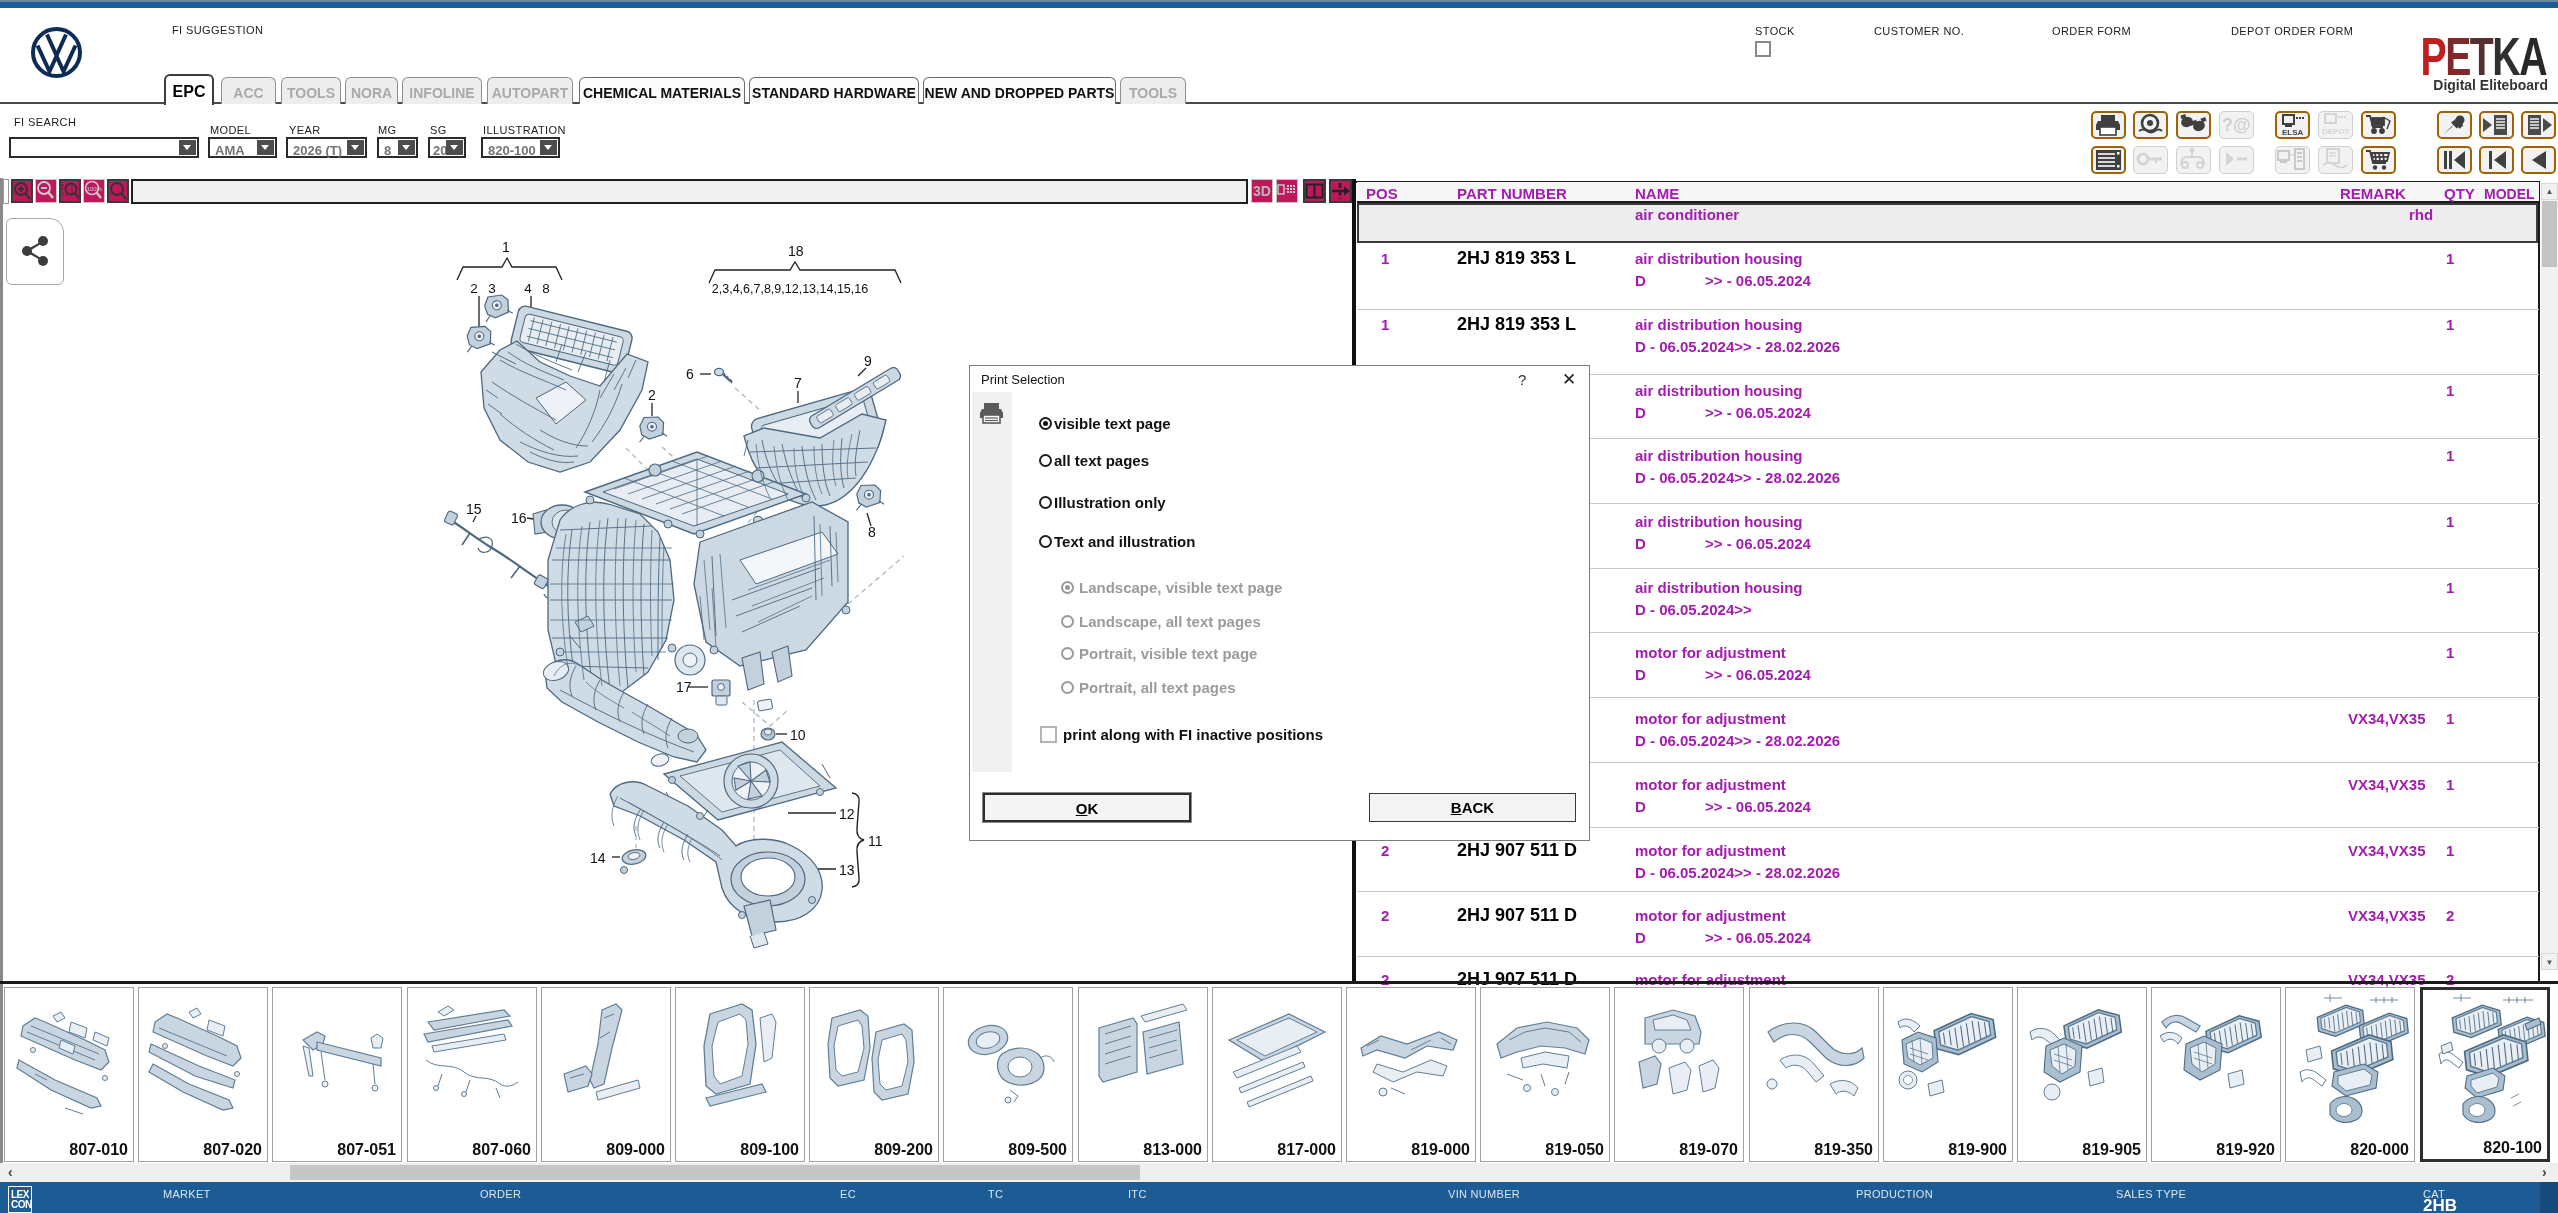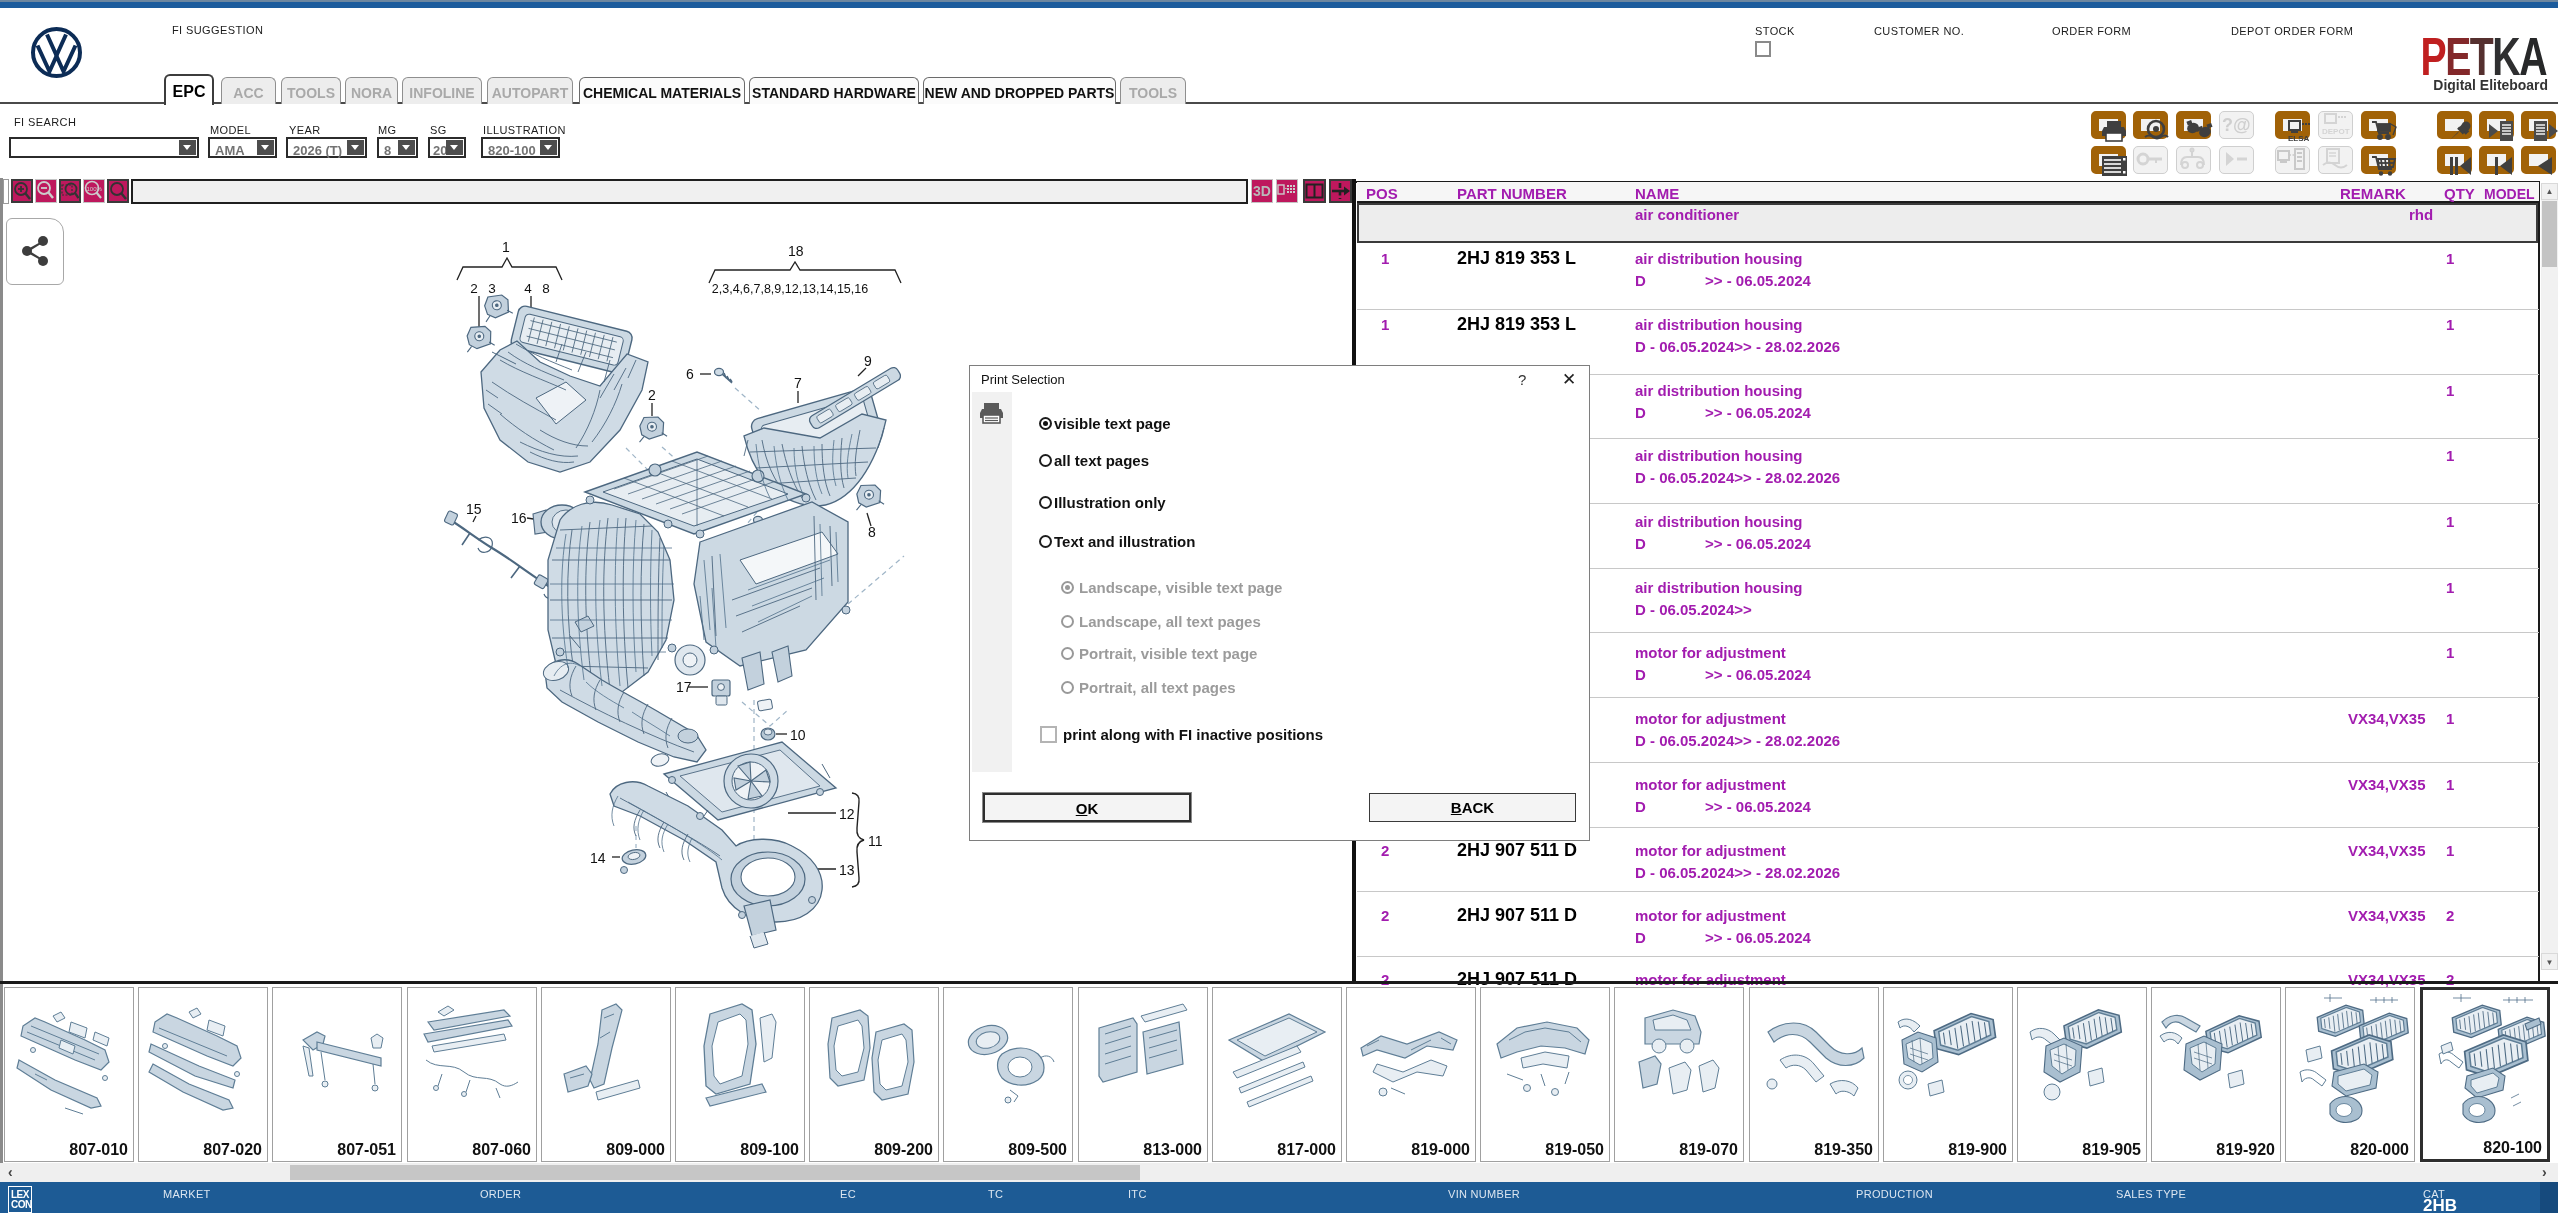--- a/index.html
+++ b/index.html
@@ -6,21 +6,21 @@
 body{width:2558px;height:1213px;position:relative;font-family:"Liberation Sans",sans-serif;background:#fff;overflow:hidden;}
 .a{position:absolute;}
 .lab{font-size:11px;color:#1c1c1c;letter-spacing:.4px;white-space:nowrap;}
 .tab{position:absolute;box-sizing:border-box;border:1px solid #8f8f8f;border-bottom:none;border-radius:6px 6px 0 0;text-align:center;font-weight:bold;font-size:14px;padding-top:7px;background:#ededed;color:#a9a9a9;height:27px;top:77px;white-space:nowrap;overflow:hidden;}
 .tab.en{background:#fbfbfb;color:#111;border-color:#6b6b6b;}
 .tab.sel{background:#fff;color:#000;border:2px solid #3c3c3c;border-bottom:none;top:74px;height:31px;font-size:16px;z-index:5;}
 .combo{position:absolute;box-sizing:border-box;border:2px solid #2b2b2b;background:#fff;height:21px;top:137px;}
 .combo b{position:absolute;left:5px;top:4px;font-size:13px;color:#737373;white-space:nowrap;}
 .dd{position:absolute;right:1px;top:1px;width:17px;height:15px;background:#4d4d4d;}
 .dd:after{content:"";position:absolute;left:4px;top:5px;border:4.5px solid transparent;border-top:5.5px solid #fff;}
-.tb{position:absolute;width:35px;height:28px;box-sizing:border-box;border:8px solid #a16207;border-radius:5px;background:#f2f2f2;}
+.tb{position:absolute;width:35px;height:28px;box-sizing:border-box;border:2px solid #a16207;border-radius:5px;background:#f2f2f2;}
 .tb.dis{border:1px solid #cfcfcf;}
 .zb{position:absolute;width:22px;height:24px;box-sizing:border-box;border:2px solid #3a3a3a;background:#be185d;top:179px;}
 .zb.dis{border:1px solid #c4c4c4;}
 .rowline{position:absolute;left:1357px;width:1182px;height:1px;background:#c8c8c8;}
 .nm{position:absolute;font-size:15px;font-weight:bold;color:#a21caf;white-space:nowrap;}
 .pn{position:absolute;font-size:18px;font-weight:bold;color:#000;white-space:nowrap;}
 .th{position:absolute;top:987px;width:130px;height:175px;box-sizing:border-box;border:1px solid #a0a0a0;background:#fff;}
 .th .tl{position:absolute;right:5px;bottom:2px;font-size:16px;font-weight:bold;color:#111;}
 .bl{position:absolute;font-size:11px;color:#dce6f0;letter-spacing:.3px;top:1188px;white-space:nowrap;}
 .dr{position:absolute;width:13px;height:13px;border:2px solid #1d1d1d;border-radius:50%;box-sizing:border-box;background:#fff;}

